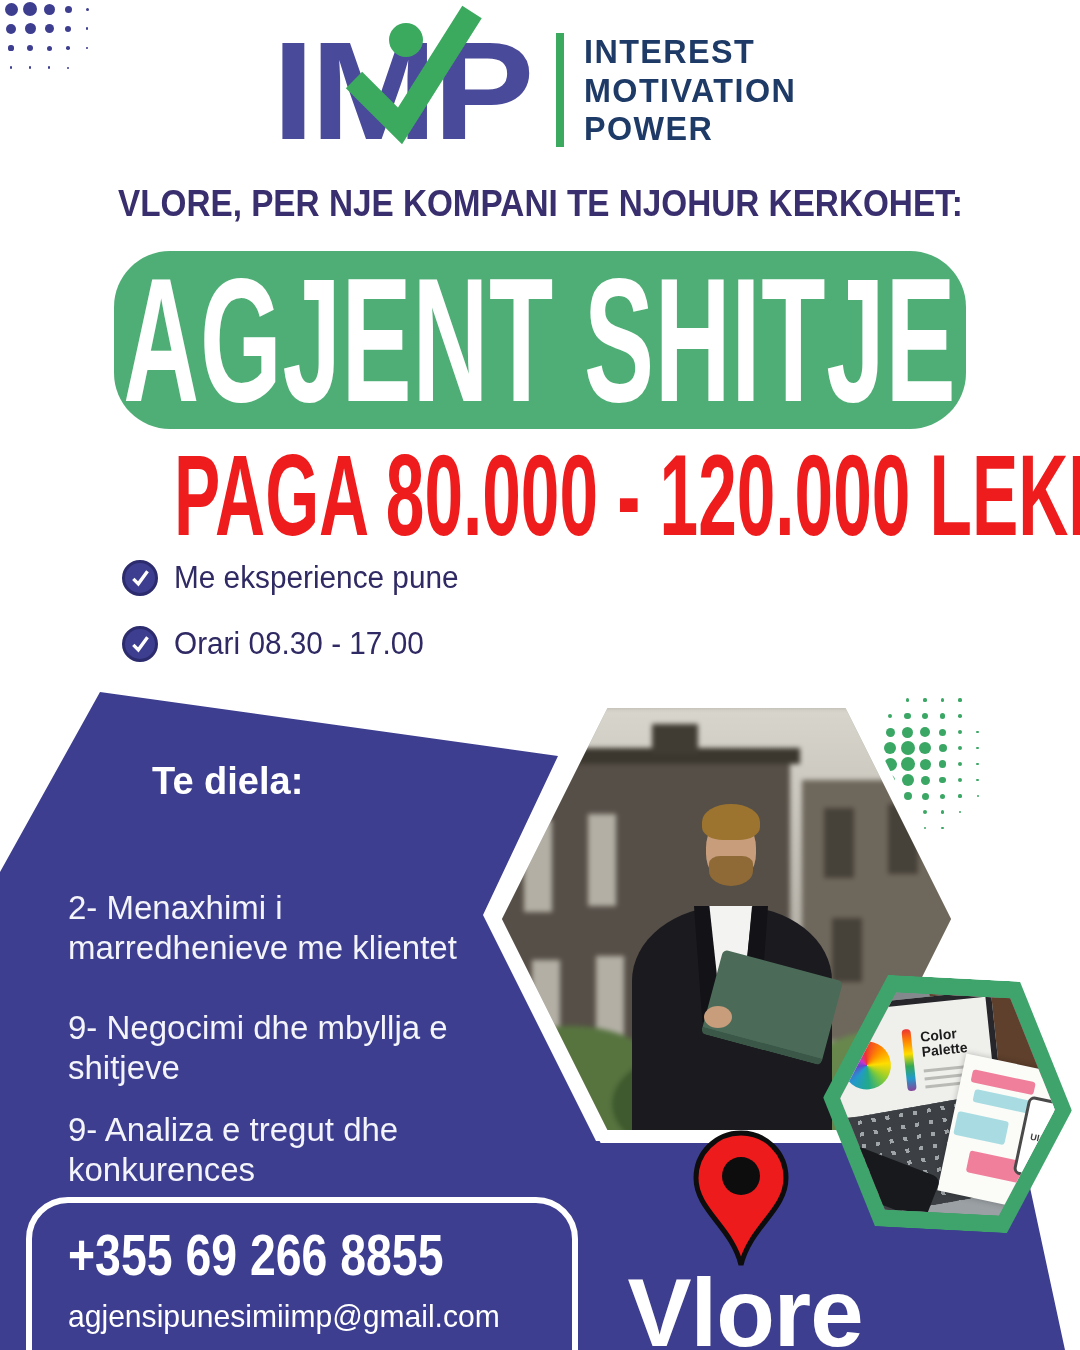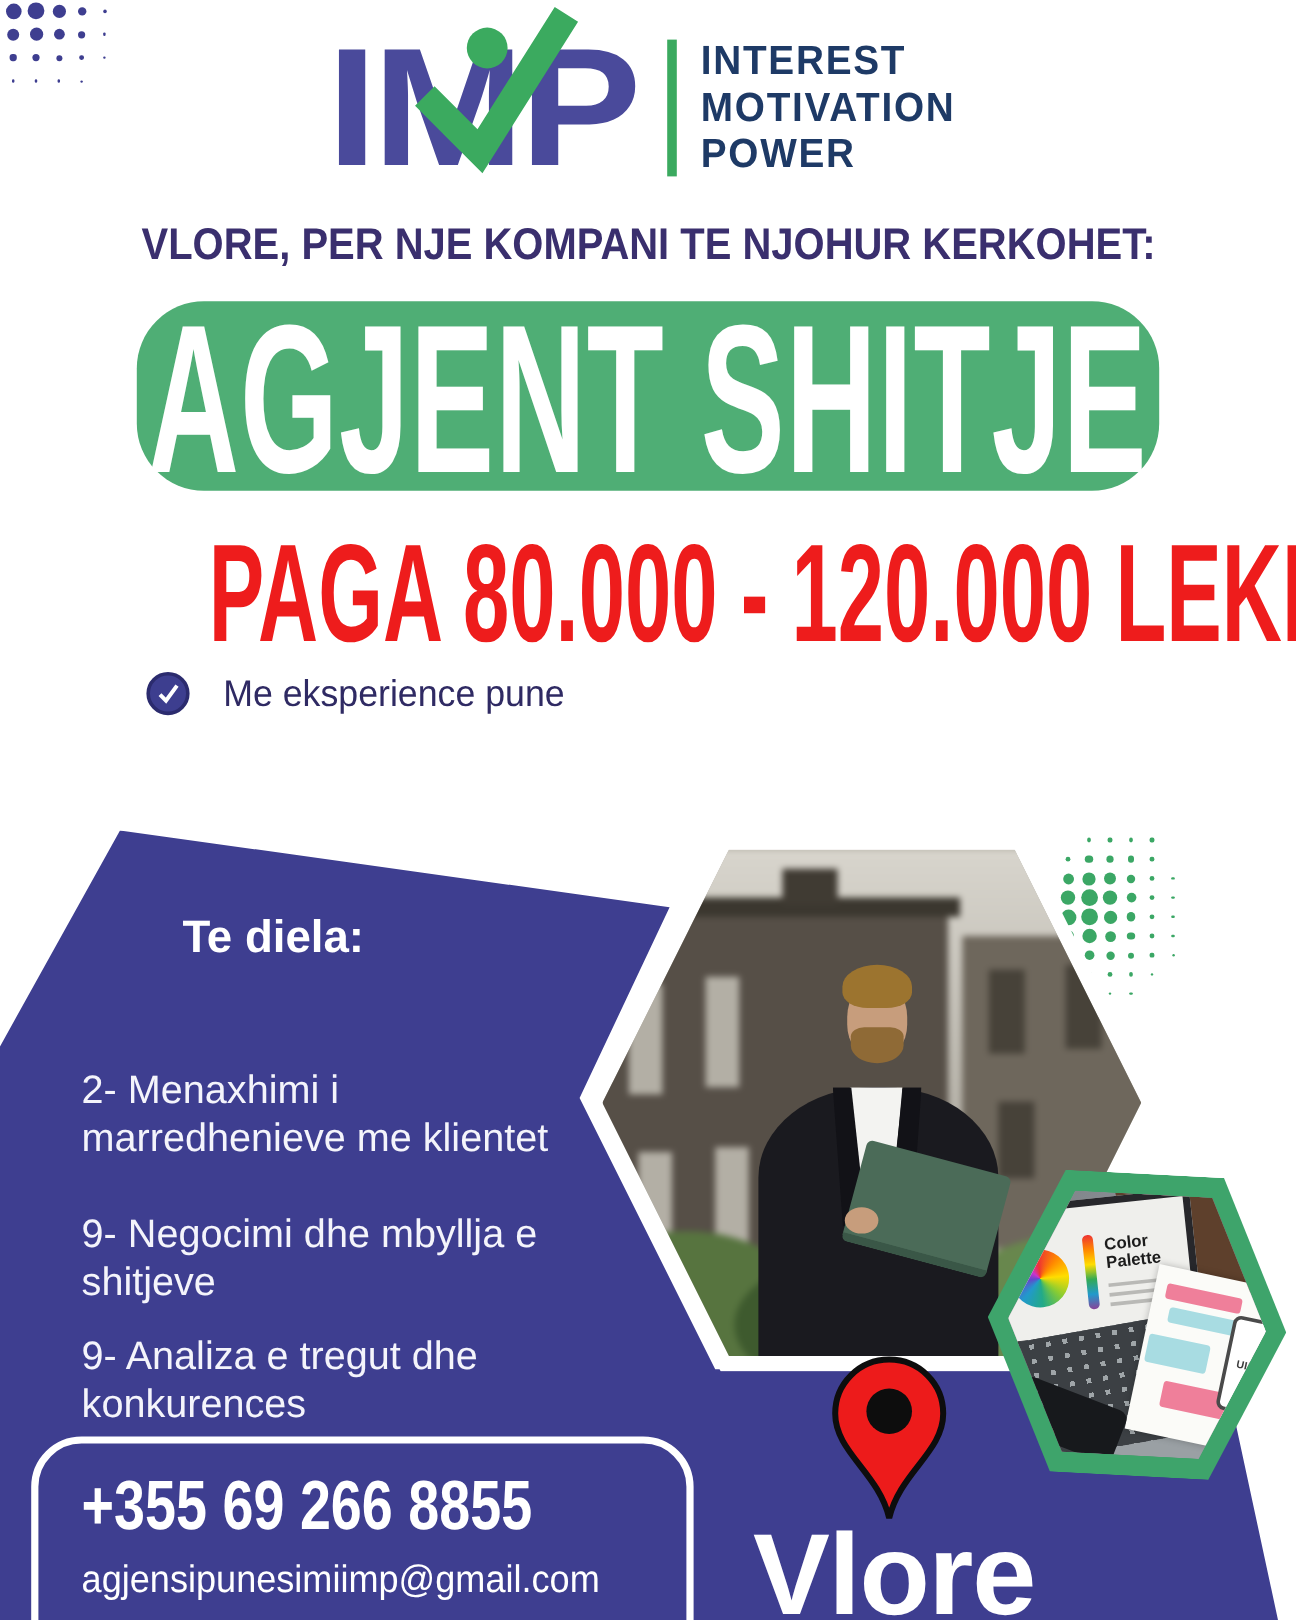--- a/index.html
+++ b/index.html
@@ -14,28 +14,28 @@
   .logo-imp-wrap{position:relative;height:152px;display:flex;align-items:center;}
   .logo-imp{font-size:152px;font-weight:900;color:#4a4a9b;letter-spacing:-4px;line-height:1;transform:scaleY(0.92);}
   .logo-check{position:absolute;left:62px;top:-16px;width:158px;height:158px;pointer-events:none;}
   .logo-bar{width:8px;height:114px;background:#3baa5f;margin:0 20px 0 26px;}
   .logo-tagline{color:#1e3a66;font-weight:700;font-size:34px;letter-spacing:1.5px;line-height:1.13;transform:scaleX(0.95);transform-origin:left center;}
 
   .subtitle-row{position:absolute;left:0;right:0;top:183px;text-align:center;z-index:5;}
   .subtitle{display:inline-block;font-size:37px;font-weight:700;color:#3a2f6e;letter-spacing:0;transform:scaleX(0.9);white-space:nowrap;}
 
   
-  .banner{position:absolute;left:114px;top:251px;width:852px;height:158px;background:#4fae75;border-radius:56px;display:flex;justify-content:center;z-index:5;}
+  .banner{position:absolute;left:114px;top:251px;width:852px;height:178px;background:#4fae75;border-radius:56px;display:flex;align-items:center;justify-content:center;z-index:5;}
   .banner-title{display:inline-block;font-size:142px;font-weight:800;color:#ffffff;letter-spacing:1px;white-space:nowrap;transform:scale(0.74,1.24);}
 
   .salary-row{position:absolute;left:0;right:0;top:441px;text-align:center;z-index:5;}
   .salary{display:inline-block;font-size:95px;font-weight:800;color:#ee1c1c;white-space:nowrap;transform:scale(0.73,1.22);}
 
   
-  .req{position:absolute;display:flex;align-items:center;z-index:5;gap:12px;}
+  .req{position:absolute;display:flex;align-items:center;z-index:5;}
   .req .ck{width:36px;height:36px;border-radius:50%;background:#3d3e8f;border:3px solid #2b2b6e;box-sizing:border-box;flex:0 0 auto;display:flex;align-items:center;justify-content:center;}
   .req .lbl{margin-left:16px;font-size:31px;font-weight:500;color:#2f2a63;white-space:nowrap;transform:scaleX(0.96);transform-origin:left center;}
   .r1c1{left:122px;top:560px;} .r1c2{left:536px;top:560px;}
   .r2c1{left:122px;top:626px;} .r2c2{left:536px;top:626px;}
 
   
   .blue-poly{position:absolute;inset:0;background:#3e3e90;z-index:1;
     clip-path:polygon(100px 692px,558px 756px,483px 915px,596px 1141px,1020px 1141px,1065px 1350px,0px 1350px,0px 872px);}
 
   .details-heading{position:absolute;left:152px;top:760px;font-size:38px;font-weight:700;color:#ffffff;z-index:3;}
@@ -196,20 +196,28 @@
   </div>
 
   <div class="req r1c1">
     <span class="ck">
       <svg viewBox="0 0 36 36" width="30" height="30">
           <polyline points="10,19 16,25 27,10" fill="none" stroke="#fff" stroke-width="4"></polyline>
         </svg>
     </span>
     <span class="lbl">Me eksperience pune</span>
   </div>
+  <div class="req r2c1">
+    <span class="ck">
+      <svg viewBox="0 0 36 36" width="30" height="30">
+          <polyline points="10,19 16,25 27,10" fill="none" stroke="#fff" stroke-width="4"></polyline>
+        </svg>
+    </span>
+    <span class="lbl">Orari 08.30 - 17.00</span>
+  </div>
 
   <div class="details-heading">Te diela:</div>
   <div class="details-item di-1">2- Menaxhimi i
 marredhenieve me klientet</div>
   <div class="details-item di-2">9- Negocimi dhe mbyllja e
 shitjeve</div>
   <div class="details-item di-3">9- Analiza e tregut dhe
 konkurences</div>
 
   <div class="man-hex-outer hex">

